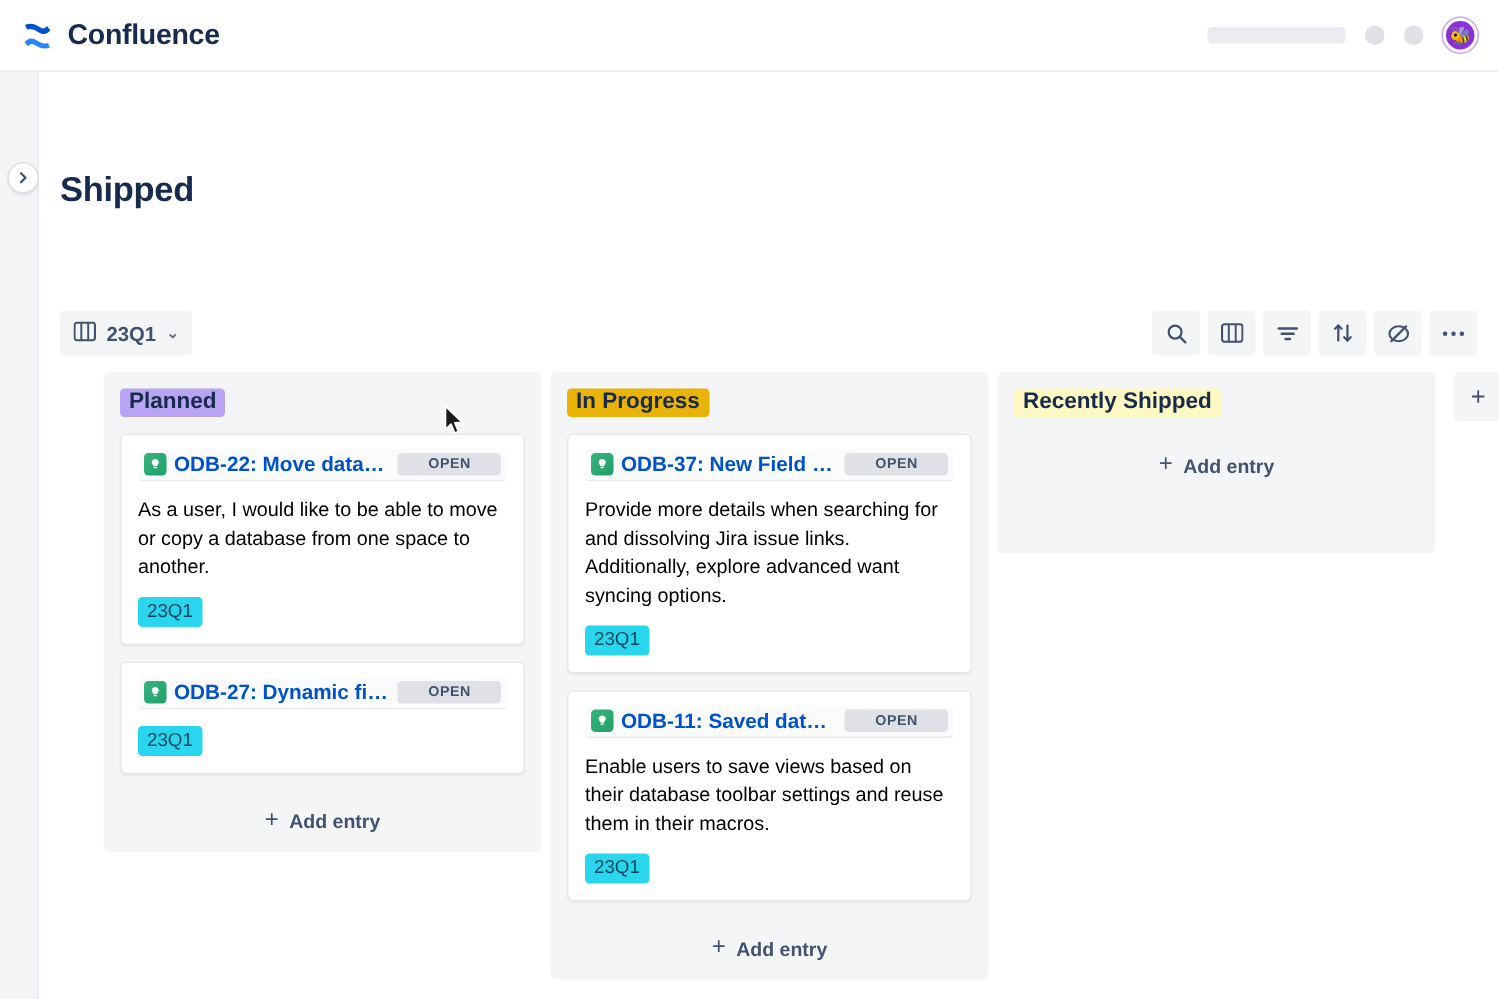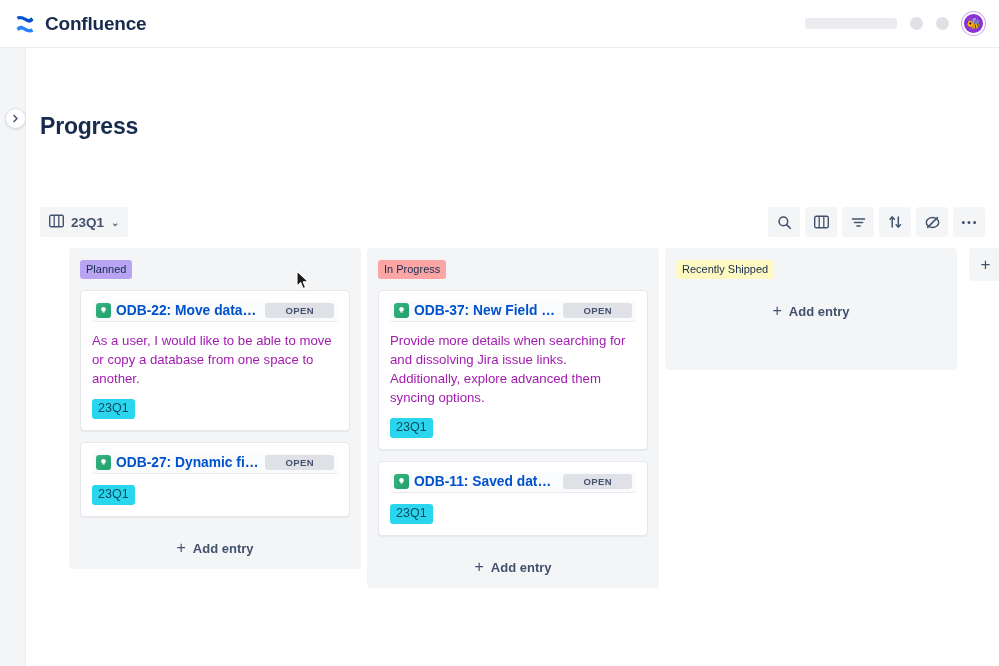--- a/index.html
+++ b/index.html
@@ -97,22 +97,22 @@
     width: 292px;
     background: #f4f5f7;
     border-radius: 4px;
     padding: 11px 11px 0 11px;
   }
   .col-head { margin-bottom: 11px; }
   .lozenge {
     display: inline-block;
     padding: 2px 6px 3px 6px;
     border-radius: 3px;
-    font-size: 11px; line-height: 14px;
-    font-weight: 400;
+    font-size: 15px; line-height: 14px;
+    font-weight: 700;
     color: #172b4d;
   }
   .cards { display: flex; flex-direction: column; gap: 11px; }
   .card {
     background: #ffffff;
     border: 1px solid #e6e8ec;
     border-radius: 4px;
     padding: 10px 11px 11px 11px;
     box-shadow: 0 1px 1px rgba(9,30,66,.06);
   }
@@ -136,21 +136,21 @@
     max-width: 212px;
   }
   .open-badge {
     flex: 0 0 auto;
     background: #dfe1e6; color: #42526e;
     font-size: 9.5px; font-weight: 700; letter-spacing: .4px;
     padding: 2px 20px; border-radius: 3px; line-height: 11px;
   }
   .card-body {
     margin-top: 9px;
-    font-size: 13.2px; line-height: 19px; color: #a21caf;
+    font-size: 13.2px; line-height: 19px; color: #000000;
   }
   .tag {
     display: inline-block; margin-top: 11px;
     background: #2ad6ee; color: #0b4a5e;
     font-size: 12.5px; line-height: 15px;
     padding: 2px 6px 3px 6px; border-radius: 3px;
   }
   .add-entry {
     height: 42px; margin-top: 10px;
     display: flex; align-items: center; justify-content: center; gap: 7px;
@@ -193,21 +193,21 @@
 <div class="left-rail">
   <div class="rail-expand">
     <svg width="9" height="9" viewBox="0 0 9 9">
       <path d="M3 1.5 L6 4.5 L3 7.5" fill="none" stroke="#42526e" stroke-width="1.5" stroke-linecap="round" stroke-linejoin="round"></path>
     </svg>
   </div>
 </div>
 
 <div class="content">
 
-  <div class="page-title">Progress</div>
+  <div class="page-title">Shipped</div>
 
   <div class="toolbar">
     <div class="view-chip">
       <span>
         <svg width="15" height="14" viewBox="0 0 15 14">
           <rect x="0.7" y="1.2" width="13.6" height="11.6" rx="1.6" fill="none" stroke="#42526e" stroke-width="1.4"></rect>
           <line x1="5.2" y1="1.2" x2="5.2" y2="12.8" stroke="#42526e" stroke-width="1.3"></line>
           <line x1="9.8" y1="1.2" x2="9.8" y2="12.8" stroke="#42526e" stroke-width="1.3"></line>
         </svg>
       </span>
@@ -299,50 +299,51 @@
 
       </div>
       <div class="add-entry">
         <span class="plus">+</span>
         <span>Add entry</span>
       </div>
     </div>
 
     <div class="column">
       <div class="col-head">
-        <span class="lozenge" style="background:#fca5a5">In Progress</span>
+        <span class="lozenge" style="background:#eab308">In Progress</span>
       </div>
       <div class="cards">
 
         <div class="card">
           <div class="card-title-row">
             <span class="jira-icon">
               <svg width="9" height="9" viewBox="0 0 10 10">
                 <path d="M5 1.1c-1.5 0-2.6 1.1-2.6 2.5 0 .9.5 1.5.9 2 .2.3.3.5.3.8h2.8c0-.3.1-.5.3-.8.4-.5.9-1.1.9-2C7.6 2.2 6.5 1.1 5 1.1z" fill="#ffffff"></path>
                 <rect x="3.7" y="7.1" width="2.6" height="0.8" rx="0.4" fill="#ffffff"></rect>
               </svg>
             </span>
             <span class="card-title">ODB-37: New Field type: "Jira Iss…</span>
             <span class="open-badge">OPEN</span>
           </div>
-          <div class="card-body">Provide more details when searching for and dissolving Jira issue links. Additionally, explore advanced them syncing options.</div>
+          <div class="card-body">Provide more details when searching for and dissolving Jira issue links. Additionally, explore advanced want syncing options.</div>
           <span class="tag">23Q1</span>
         </div>
 
         <div class="card">
           <div class="card-title-row">
             <span class="jira-icon">
               <svg width="9" height="9" viewBox="0 0 10 10">
                 <path d="M5 1.1c-1.5 0-2.6 1.1-2.6 2.5 0 .9.5 1.5.9 2 .2.3.3.5.3.8h2.8c0-.3.1-.5.3-.8.4-.5.9-1.1.9-2C7.6 2.2 6.5 1.1 5 1.1z" fill="#ffffff"></path>
                 <rect x="3.7" y="7.1" width="2.6" height="0.8" rx="0.4" fill="#ffffff"></rect>
               </svg>
             </span>
             <span class="card-title">ODB-11: Saved database views</span>
             <span class="open-badge">OPEN</span>
           </div>
+          <div class="card-body">Enable users to save views based on their database toolbar settings and reuse them in their macros.</div>
           <span class="tag">23Q1</span>
         </div>
 
       </div>
       <div class="add-entry">
         <span class="plus">+</span>
         <span>Add entry</span>
       </div>
     </div>
 

